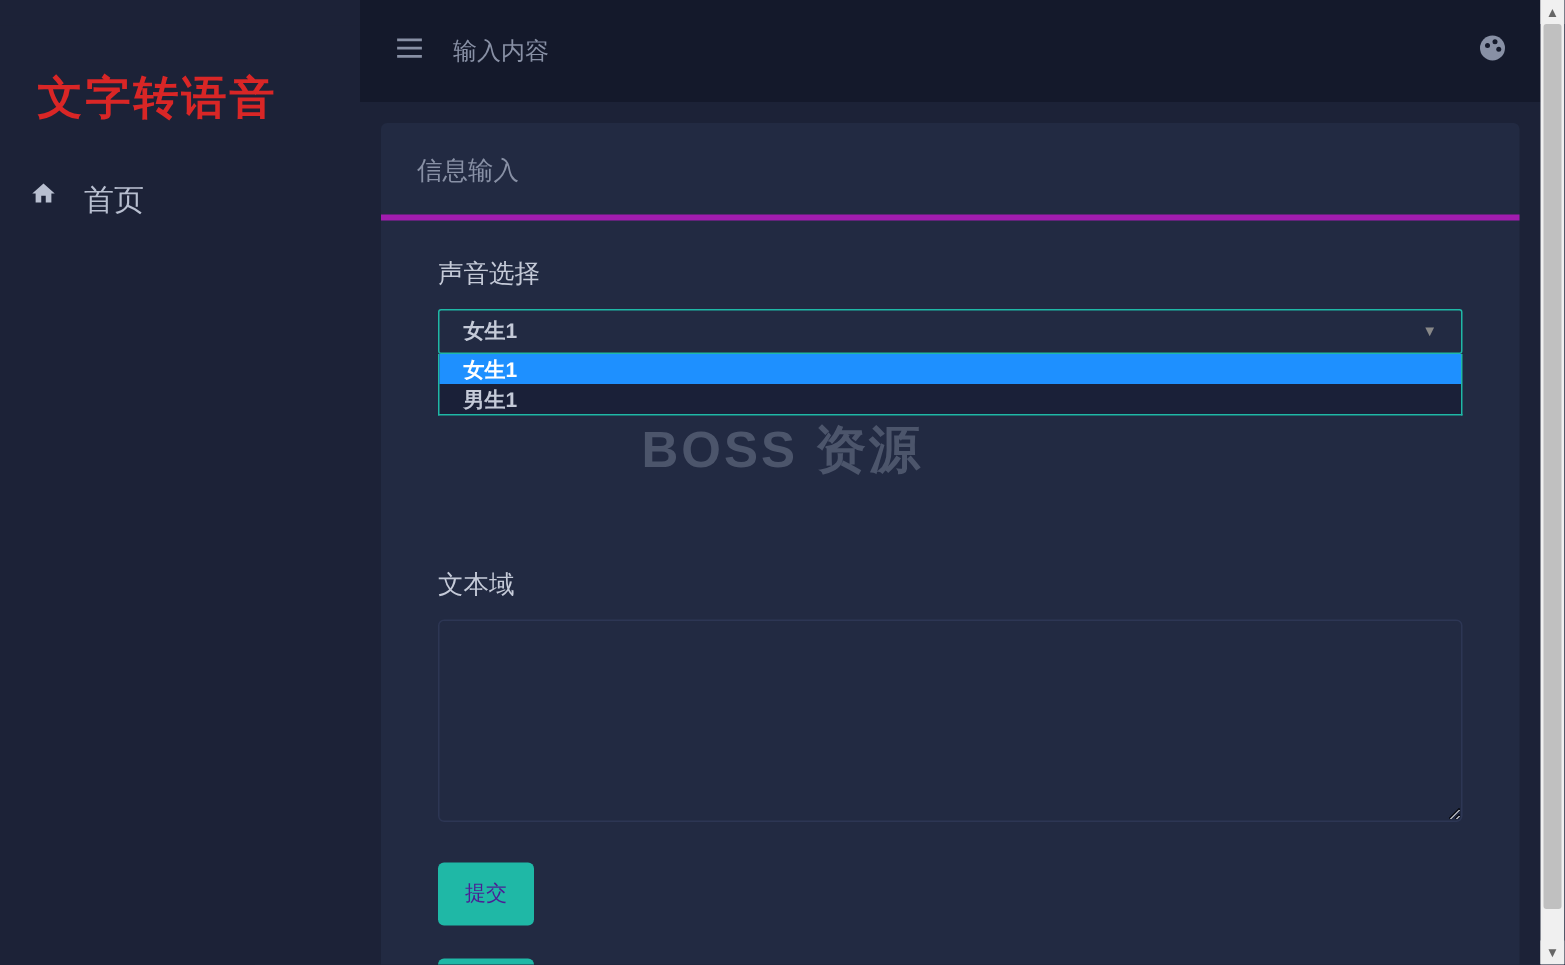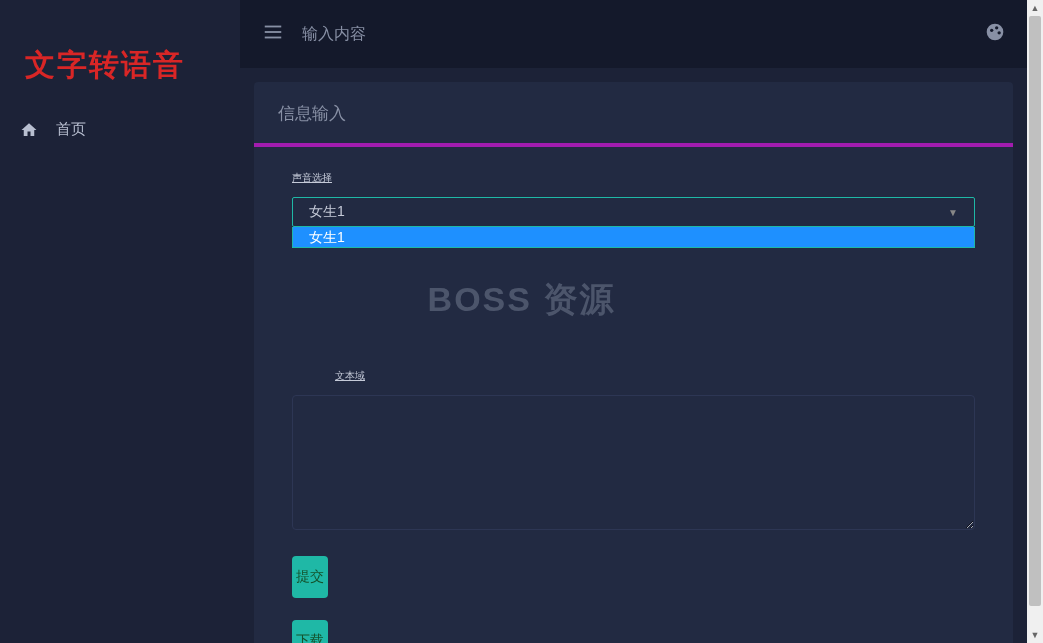--- a/index.html
+++ b/index.html
@@ -51,24 +51,24 @@
 }
 .logo {
   padding: 28px 20px 20px 25px;
   font-size: 30px;
   font-weight: bold;
   color: #d92626;
   letter-spacing: 2px;
 }
 .nav-item {
   display: flex;
-  align-items: center;
+  align-items: flex-start;
   padding: 14px 20px;
   color: #b8bfd0;
-  font-size: 15px;
+  font-size: 20px;
   cursor: pointer;
 }
 .nav-item svg {
   margin-right: 18px;
 }
 .topbar {
   position: absolute;
   left: 240px;
   top: 0;
   right: 16px;
@@ -113,28 +113,28 @@
   border-bottom: 4px solid #a21caf;
   color: #8890a5;
   font-size: 17px;
 }
 .card-body {
   padding: 24px 38px;
   position: relative;
 }
 .form-label {
   color: #c5cad8;
-  font-size: 10px;
+  font-size: 17px;
   margin-bottom: 12px;
   display: block;
-  text-decoration: underline;
 }
 .select-wrap {
   position: relative;
   margin-bottom: 18px;
+  font-weight: bold;
 }
 .select-box {
   width: 100%;
   height: 30px;
   background: #222a42;
   border: 1px solid #1fb8a6;
   color: #c5cad8;
   font-size: 14px;
   padding: 0 16px;
   display: flex;
@@ -164,40 +164,39 @@
   cursor: pointer;
   line-height: 16px;
 }
 .dropdown-item.selected {
   background: #1e90ff;
   color: #fff;
 }
 .textarea-label {
   margin-top: 142px;
   display: block;
-  margin-left: 43px;
 }
 .textarea {
   width: 100%;
   height: 135px;
   background: #222a42;
   border: 1px solid #2d3654;
   border-radius: 4px;
   resize: both;
   color: #c5cad8;
   padding: 8px;
   font-family: inherit;
   font-size: 14px;
 }
 .btn {
   display: inline-block;
   background: #1fb8a6;
-  color: #14532d;
+  color: #4c1d95;
   border: none;
-  padding: 12px 4px;
+  padding: 12px 18px;
   font-size: 14px;
   border-radius: 4px;
   cursor: pointer;
   margin-top: 22px;
 }
 .btn-row {
   display: flex;
   flex-direction: column;
   align-items: flex-start;
 }
@@ -255,20 +254,21 @@
     <div class="card-body">
 
       <label class="form-label">声音选择</label>
       <div class="select-wrap">
         <div class="select-box">
           <span>女生1</span>
           <span class="select-arrow">▼</span>
         </div>
         <div class="dropdown">
           <div class="dropdown-item selected">女生1</div>
+          <div class="dropdown-item">男生1</div>
         </div>
       </div>
 
       <label class="form-label textarea-label">文本域</label>
       <textarea class="textarea" value="" style=""></textarea>
 
       <div class="btn-row">
         <button class="btn">提交</button>
         <button class="btn">下载</button>
       </div>

